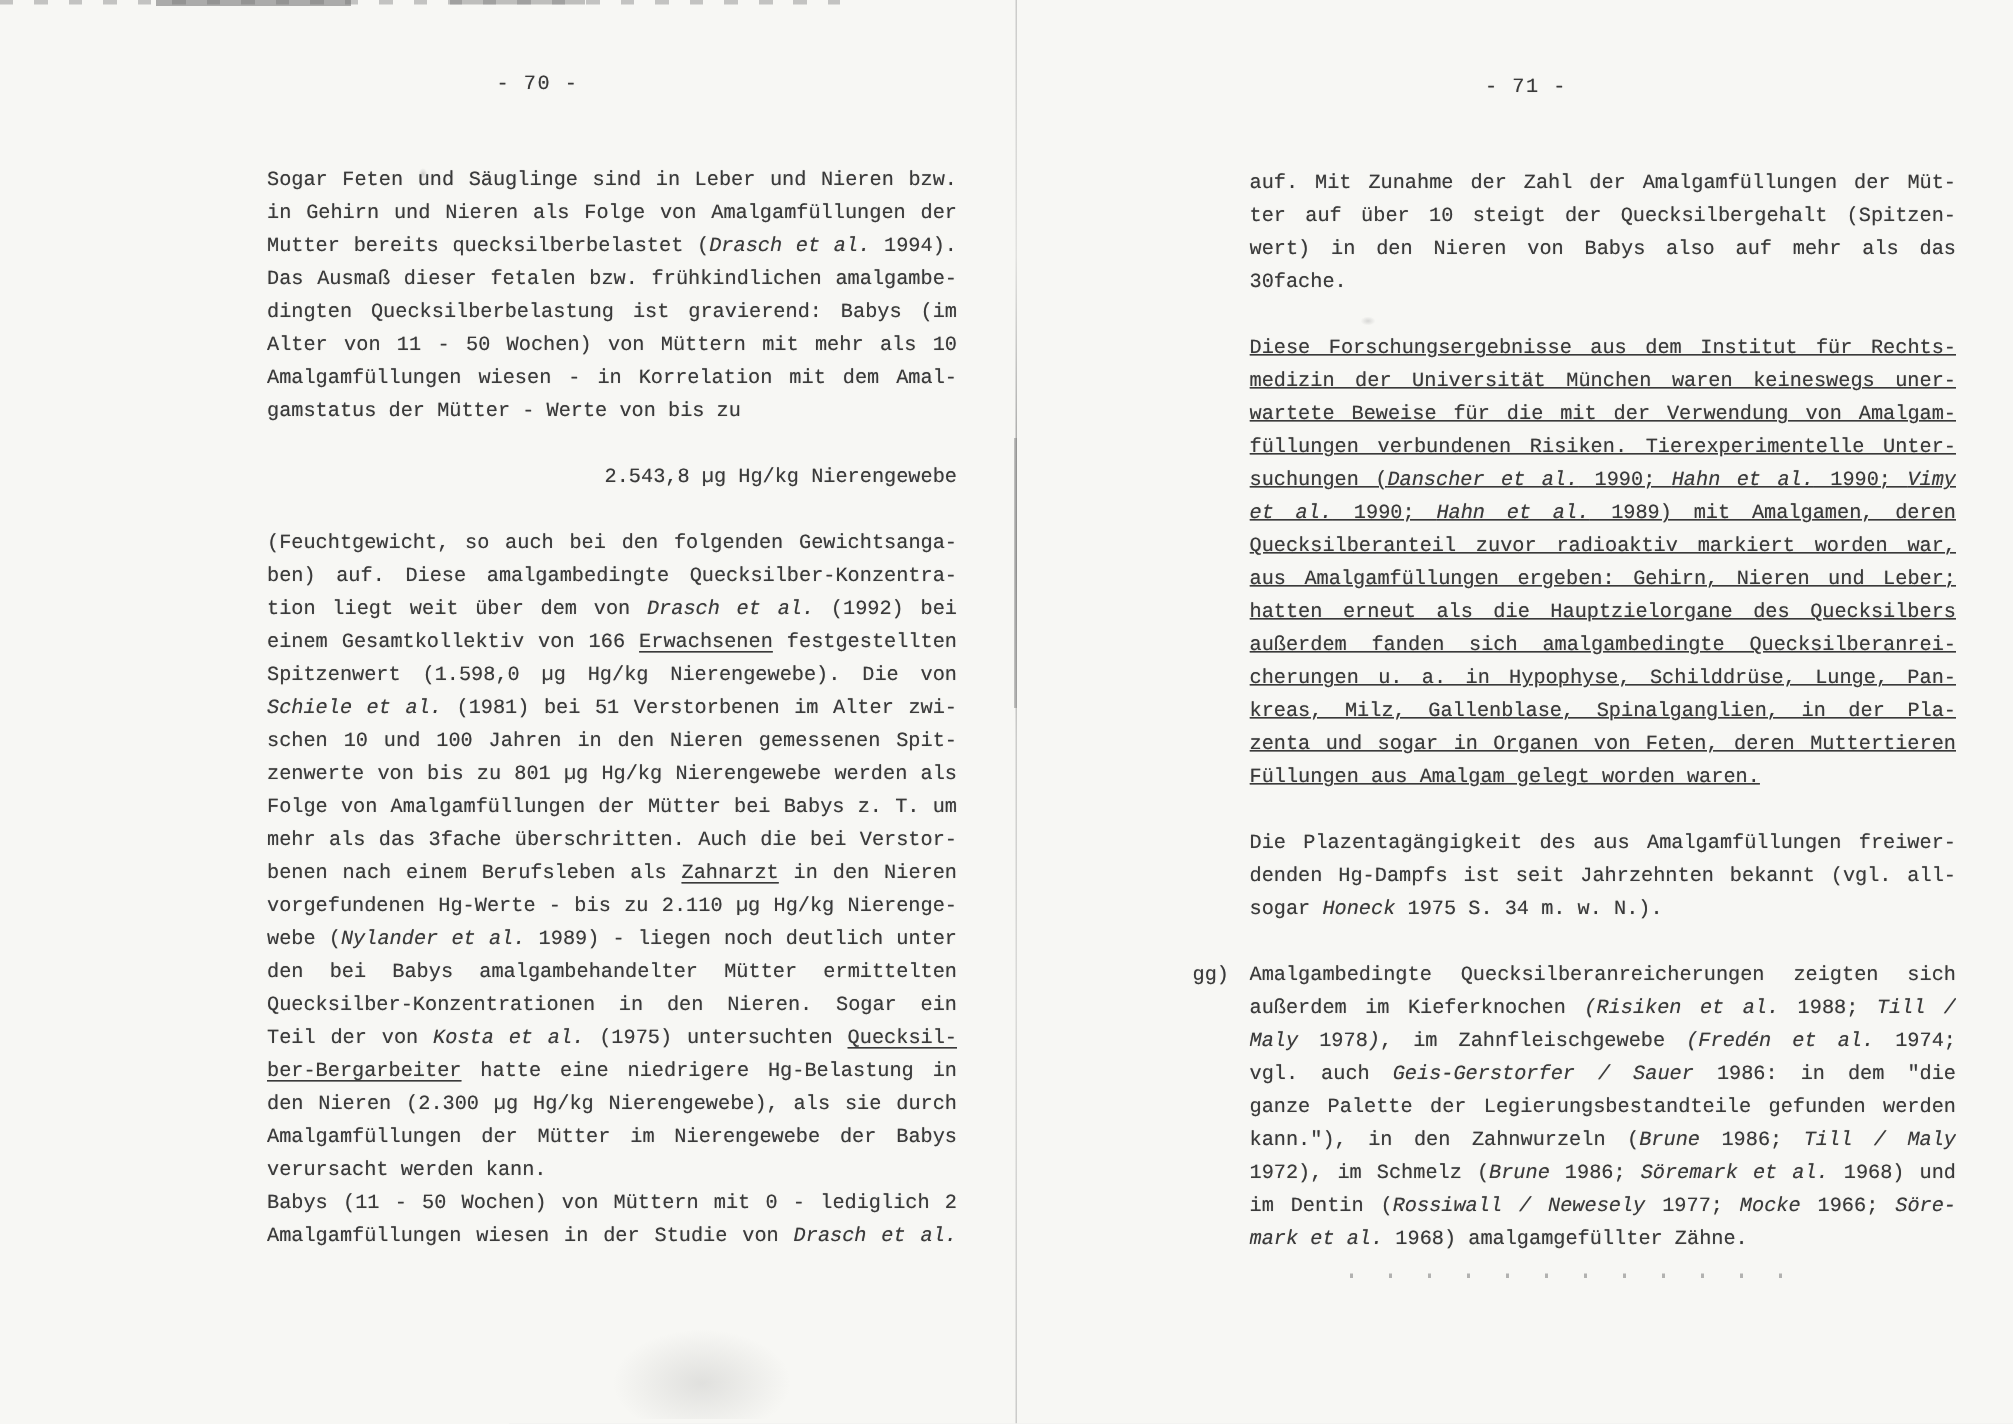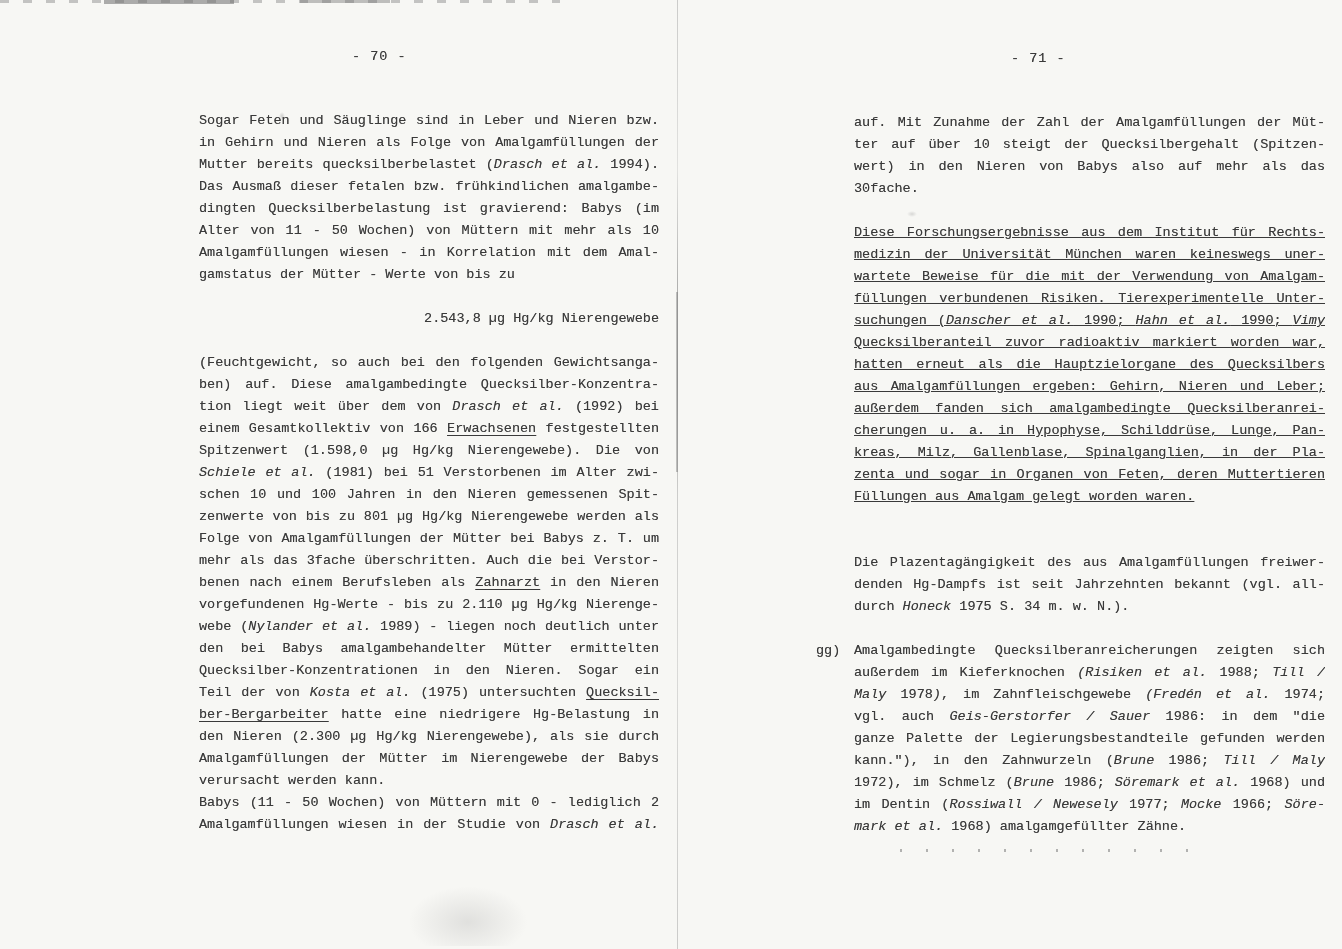--- a/index.html
+++ b/index.html
@@ -5,21 +5,21 @@
   html,body{margin:0;padding:0;}
   body{width:1342px;height:949px;overflow:hidden;background:#eee;}
   .scan{
     position:relative;width:1342px;height:949px;
     background:#f7f7f4;
     font-family:"Liberation Mono","DejaVu Sans Mono",monospace;
     font-size:13.5px;color:#3a3a3a;
     text-shadow:0 0 .5px rgba(58,58,58,.55);
   }
   
-  .page{position:absolute;top:0;height:782px;margin-left:21px;}
+  .page{position:absolute;top:0;height:782px;}
   .page-left{left:178px;width:460px;}
   .page-right{left:833px;width:471px;}
   .pagenum{position:absolute;height:22px;line-height:22px;letter-spacing:1px;}
   .pn70{left:153px;top:46px;}
   .pn71{left:157px;top:48px;}
   .block{position:absolute;left:0;right:0;}
   
   #b0-0{top:110px;}
   #b0-1{top:308px;}
   #b0-2{top:352px;}
@@ -121,33 +121,34 @@
         <div class="line j"><span>ter auf über 10 steigt der Quecksilbergehalt (Spitzen-</span></div>
         <div class="line j"><span>wert) in den Nieren von Babys also auf mehr als das</span></div>
         <div class="line"><span>30fache.</span></div>
       </div>
     <div class="block" id="b1-1">
         <div class="line j"><span>Diese Forschungsergebnisse aus dem Institut für Rechts-</span></div>
         <div class="line j"><span>medizin der Universität München waren keineswegs uner-</span></div>
         <div class="line j"><span>wartete Beweise für die mit der Verwendung von Amalgam-</span></div>
         <div class="line j"><span>füllungen verbundenen Risiken. Tierexperimentelle Unter-</span></div>
         <div class="line j"><span>suchungen (</span><span class="seg-i">Danscher et al.</span><span> 1990; </span><span class="seg-i">Hahn et al.</span><span> 1990; </span><span class="seg-i">Vimy</span></div>
+        <div class="line j"><span class="seg-i">et al.</span><span> 1990; </span><span class="seg-i">Hahn et al.</span><span> 1989) mit Amalgamen, deren</span></div>
         <div class="line j"><span>Quecksilberanteil zuvor radioaktiv markiert worden war,</span></div>
+        <div class="line j"><span>aus Amalgamfüllungen ergeben: Gehirn, Nieren und Leber;</span></div>
         <div class="line j"><span>hatten erneut als die Hauptzielorgane des Quecksilbers</span></div>
-        <div class="line j"><span>aus Amalgamfüllungen ergeben: Gehirn, Nieren und Leber;</span></div>
         <div class="line j"><span>außerdem fanden sich amalgambedingte Quecksilberanrei-</span></div>
         <div class="line j"><span>cherungen u. a. in Hypophyse, Schilddrüse, Lunge, Pan-</span></div>
         <div class="line j"><span>kreas, Milz, Gallenblase, Spinalganglien, in der Pla-</span></div>
         <div class="line j"><span>zenta und sogar in Organen von Feten, deren Muttertieren</span></div>
         <div class="line"><span>Füllungen aus Amalgam gelegt worden waren.</span></div>
       </div>
     <div class="block" id="b1-2">
         <div class="line j"><span>Die Plazentagängigkeit des aus Amalgamfüllungen freiwer-</span></div>
         <div class="line j"><span>denden Hg-Dampfs ist seit Jahrzehnten bekannt (vgl. all-</span></div>
-        <div class="line"><span>durch </span><span class="seg-i">Honeck</span><span> 1975 S. 34 m. w. N.).</span></div>
+        <div class="line"><span>sogar </span><span class="seg-i">Honeck</span><span> 1975 S. 34 m. w. N.).</span></div>
       </div>
     <div class="block" id="b1-3">
       <div class="hang-label">gg)</div>
     <div class="line j"><span>Amalgambedingte Quecksilberanreicherungen zeigten sich</span></div>
         <div class="line j"><span>außerdem im Kieferknochen </span><span class="seg-i">(Risiken et al.</span><span> 1988; </span><span class="seg-i">Till /</span></div>
         <div class="line j"><span class="seg-i">Maly</span><span> 1978</span><span class="seg-i">)</span><span>, im Zahnfleischgewebe </span><span class="seg-i">(Fredén et al.</span><span> 1974;</span></div>
         <div class="line j"><span>vgl. auch </span><span class="seg-i">Geis-Gerstorfer / Sauer</span><span> 1986: in dem "die</span></div>
         <div class="line j"><span>ganze Palette der Legierungsbestandteile gefunden werden</span></div>
         <div class="line j"><span>kann."), in den Zahnwurzeln (</span><span class="seg-i">Brune</span><span> 1986; </span><span class="seg-i">Till / Maly</span></div>
         <div class="line j"><span>1972), im Schmelz (</span><span class="seg-i">Brune</span><span> 1986; </span><span class="seg-i">Söremark et al.</span><span> 1968) und</span></div>

